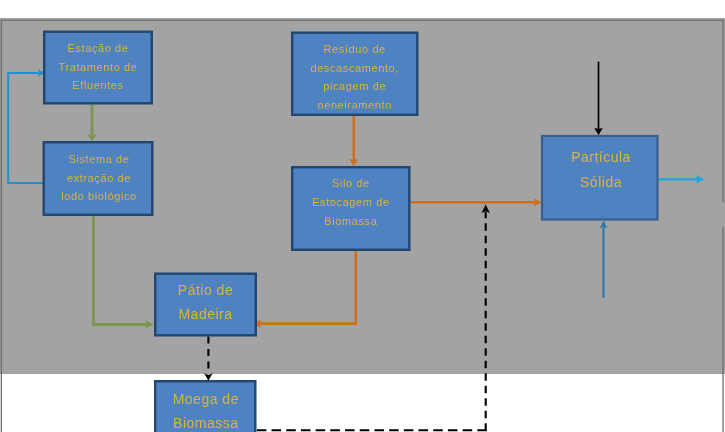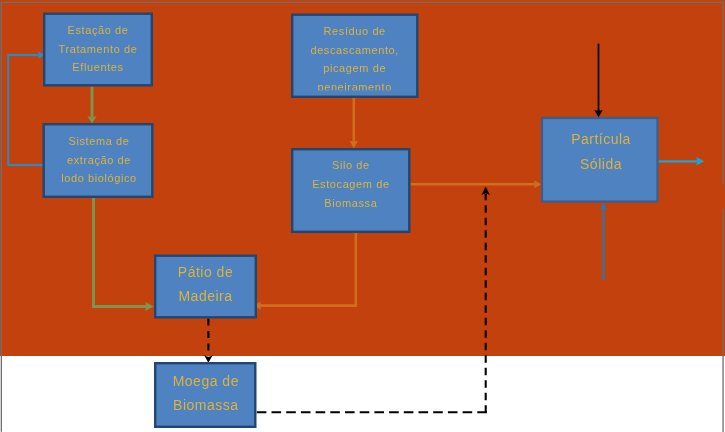--- a/index.html
+++ b/index.html
@@ -1,18 +1,18 @@
 <!DOCTYPE html>
 <html><head>
 <meta charset="utf-8">
 <title>Fluxograma</title>
 <style>
   html,body{margin:0;padding:0;background:#ffffff;}
   body{width:725px;height:432px;overflow:hidden;font-family:"Liberation Sans",sans-serif;}
-  #stage{position:relative;width:725px;height:356px;background:#c2410c;}
+  #stage{position:relative;width:725px;height:356px;background:#a3a3a3;margin-top:18px;}
   svg#flow{display:block;position:absolute;left:0;top:0;}
   .btxt{font-family:"Liberation Sans",sans-serif;fill:#dcb33c;font-size:11px;letter-spacing:0.6px;text-anchor:middle;}
   .btxt-lg{font-size:14px;letter-spacing:0.5px;}
 </style>
 </head>
 <body>
 
 <div id="stage">
 <svg id="flow" width="725" height="432" viewBox="0 0 725 432">
 

